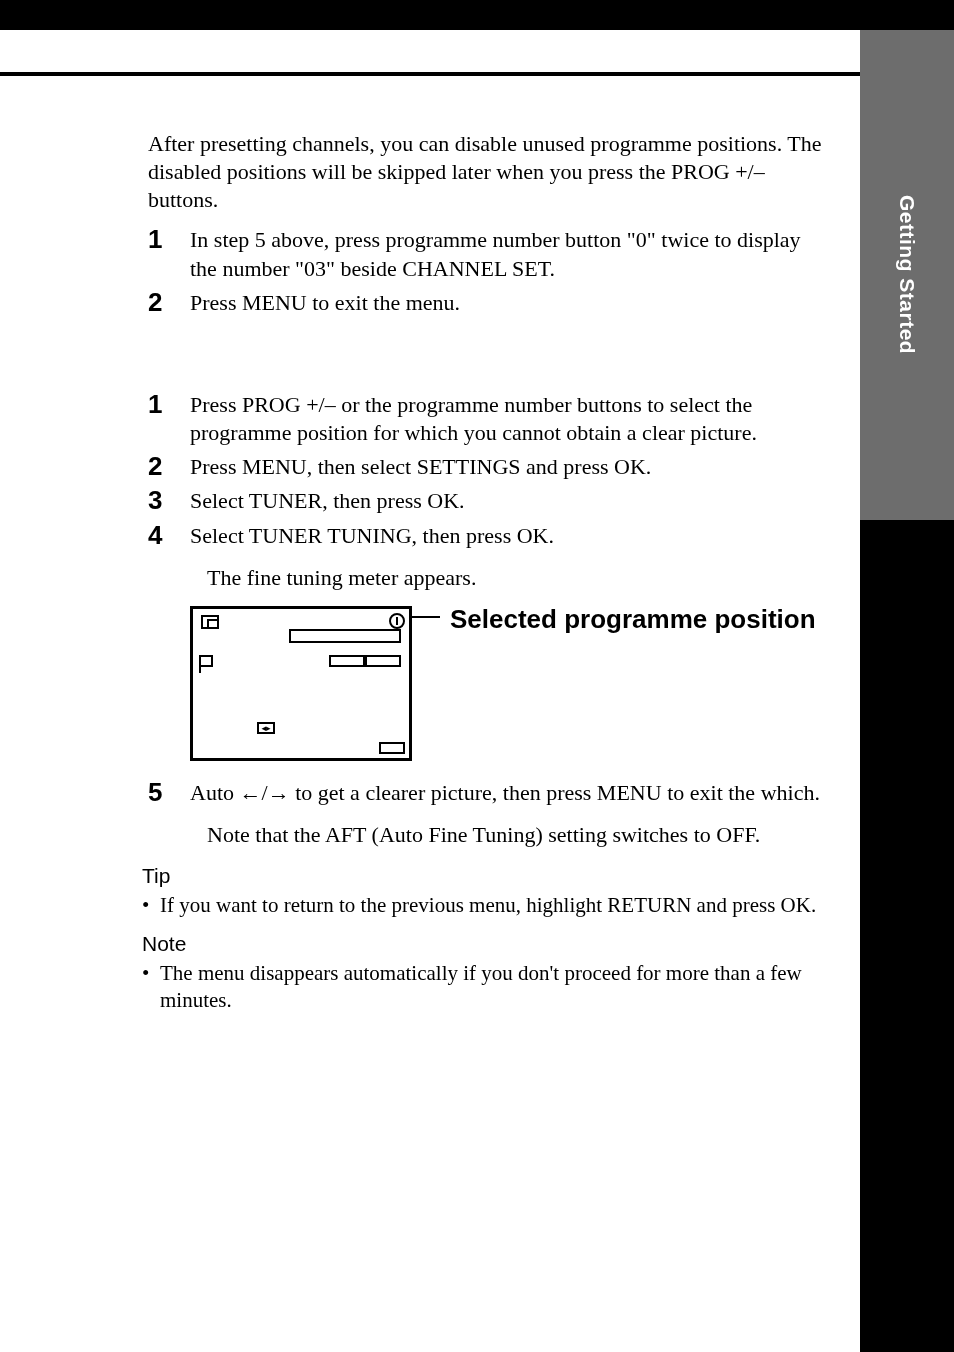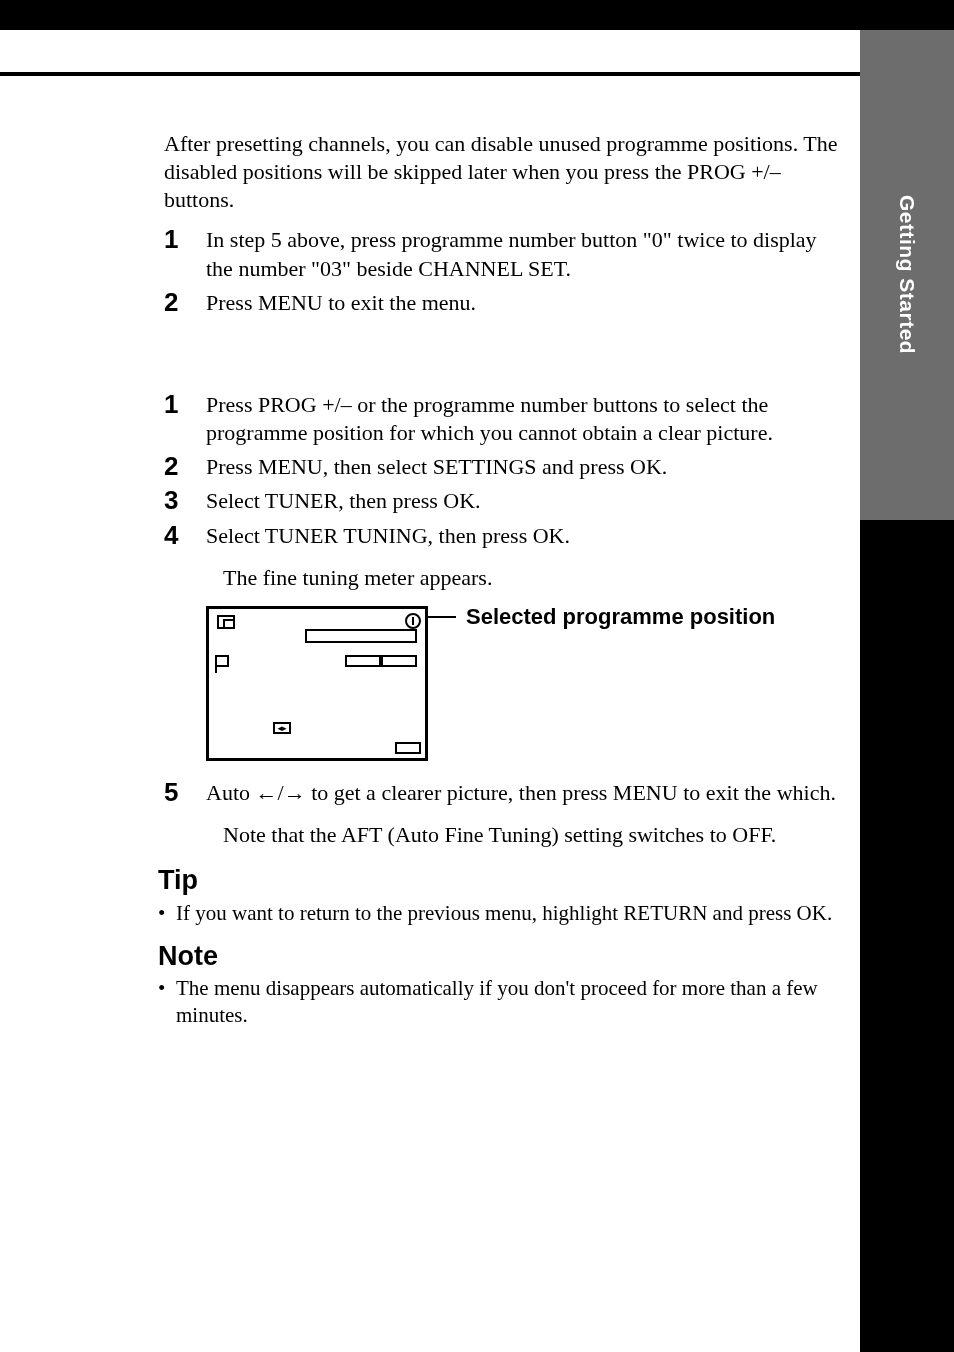--- a/index.html
+++ b/index.html
@@ -3,21 +3,21 @@
 <meta charset="utf-8">
 <style>
   * { box-sizing: border-box; margin: 0; padding: 0; }
   html, body { width: 954px; height: 1352px; background: #fff; font-family: "Palatino Linotype", "Book Antiqua", Palatino, Georgia, serif; color: #000; }
   .page { position: relative; width: 954px; height: 1352px; }
   .top-black { position: absolute; top: 0; left: 0; width: 954px; height: 30px; background: #000; }
   .right-black { position: absolute; top: 0; right: 0; width: 94px; height: 1352px; background: #000; }
   .side-tab { position: absolute; top: 30px; right: 0; width: 94px; height: 490px; background: #6d6d6d; display: flex; align-items: center; justify-content: center; }
   .side-tab span { color: #fff; font-family: "Trebuchet MS", Arial, sans-serif; font-weight: bold; font-size: 21px; writing-mode: vertical-rl; letter-spacing: 0.5px; }
   .rule { position: absolute; top: 72px; left: 0; width: 860px; height: 4px; background: #000; }
-  .content { position: absolute; top: 130px; left: 164px; width: 680px; font-size: 22px; line-height: 1.28; }
+  .content { position: absolute; top: 130px; left: 148px; width: 680px; font-size: 22px; line-height: 1.28; }
   .para { margin-bottom: 12px; }
   .steps { margin-top: 4px; }
   .step { display: flex; margin-bottom: 6px; }
   .num { font-family: "Trebuchet MS", Arial, sans-serif; font-weight: bold; font-size: 26px; width: 42px; flex: 0 0 42px; line-height: 1.05; }
   .stext { flex: 1; }
   .gap { height: 64px; }
   .subpara { margin-top: 14px; margin-bottom: 14px; margin-left: 59px; }
   .dia-row { display: flex; align-items: flex-start; margin-left: 42px; margin-top: 6px; margin-bottom: 18px; }
   .dia-box { border: 3px solid #000; width: 222px; height: 155px; position: relative; }
   .d-tv { position: absolute; top: 6px; left: 8px; width: 18px; height: 14px; border: 2px solid #000; }
@@ -25,23 +25,23 @@
   .d-rect1 { position: absolute; top: 20px; left: 96px; width: 112px; height: 14px; border: 2px solid #000; }
   .d-circ { position: absolute; top: 4px; right: 4px; width: 16px; height: 16px; border: 2px solid #000; border-radius: 50%; }
   .d-circ::after { content: ""; position: absolute; top: 50%; left: 50%; width: 2px; height: 8px; background: #000; transform: translate(-50%, -50%); }
   .d-meter { position: absolute; top: 46px; left: 136px; width: 72px; height: 12px; border: 2px solid #000; }
   .d-meter::before { content: ""; position: absolute; left: 50%; top: -2px; width: 4px; height: 12px; background: #000; transform: translateX(-50%); }
   .d-flag { position: absolute; top: 46px; left: 6px; width: 12px; height: 18px; border-left: 2px solid #000; }
   .d-flag::before { content: ""; position: absolute; top: 0; left: 0; width: 10px; height: 8px; border: 2px solid #000; border-left: none; }
   .d-arrows { position: absolute; bottom: 24px; left: 64px; width: 18px; height: 12px; border: 2px solid #000; font-size: 9px; line-height: 8px; text-align: center; }
   .d-box-br { position: absolute; bottom: 4px; right: 4px; width: 26px; height: 12px; border: 2px solid #000; }
   .leader { width: 30px; height: 2px; background: #000; margin-top: 10px; margin-left: -2px; }
-  .callout { font-family: "Trebuchet MS", Arial, sans-serif; font-weight: bold; font-size: 22px; line-height: 1.2; margin-left: 10px; margin-top: -2px; text-align: right; }
+  .callout { font-family: "Trebuchet MS", Arial, sans-serif; font-weight: bold; font-size: 26px; line-height: 1.2; margin-left: 10px; margin-top: -2px; text-align: right; }
   .arrow { font-family: Arial, sans-serif; font-weight: bold; }
-  .tip-head, .note-head { font-family: "Trebuchet MS", Arial, sans-serif; font-weight: bold; font-size: 27px; margin-top: 12px; margin-bottom: 2px; margin-left: -6px; }
+  .tip-head, .note-head { font-family: "Trebuchet MS", Arial, sans-serif; font-weight: normal; font-size: 21px; margin-top: 12px; margin-bottom: 2px; margin-left: -6px; }
   .bullet { display: flex; font-size: 21px; line-height: 1.28; margin-left: -6px; }
   .bullet .dot { width: 18px; flex: 0 0 18px; }
 </style>
 </head>
 <body>
 
 <div class="page">
   <div class="top-black"></div>
   <div class="right-black"></div>
   <div class="side-tab">

